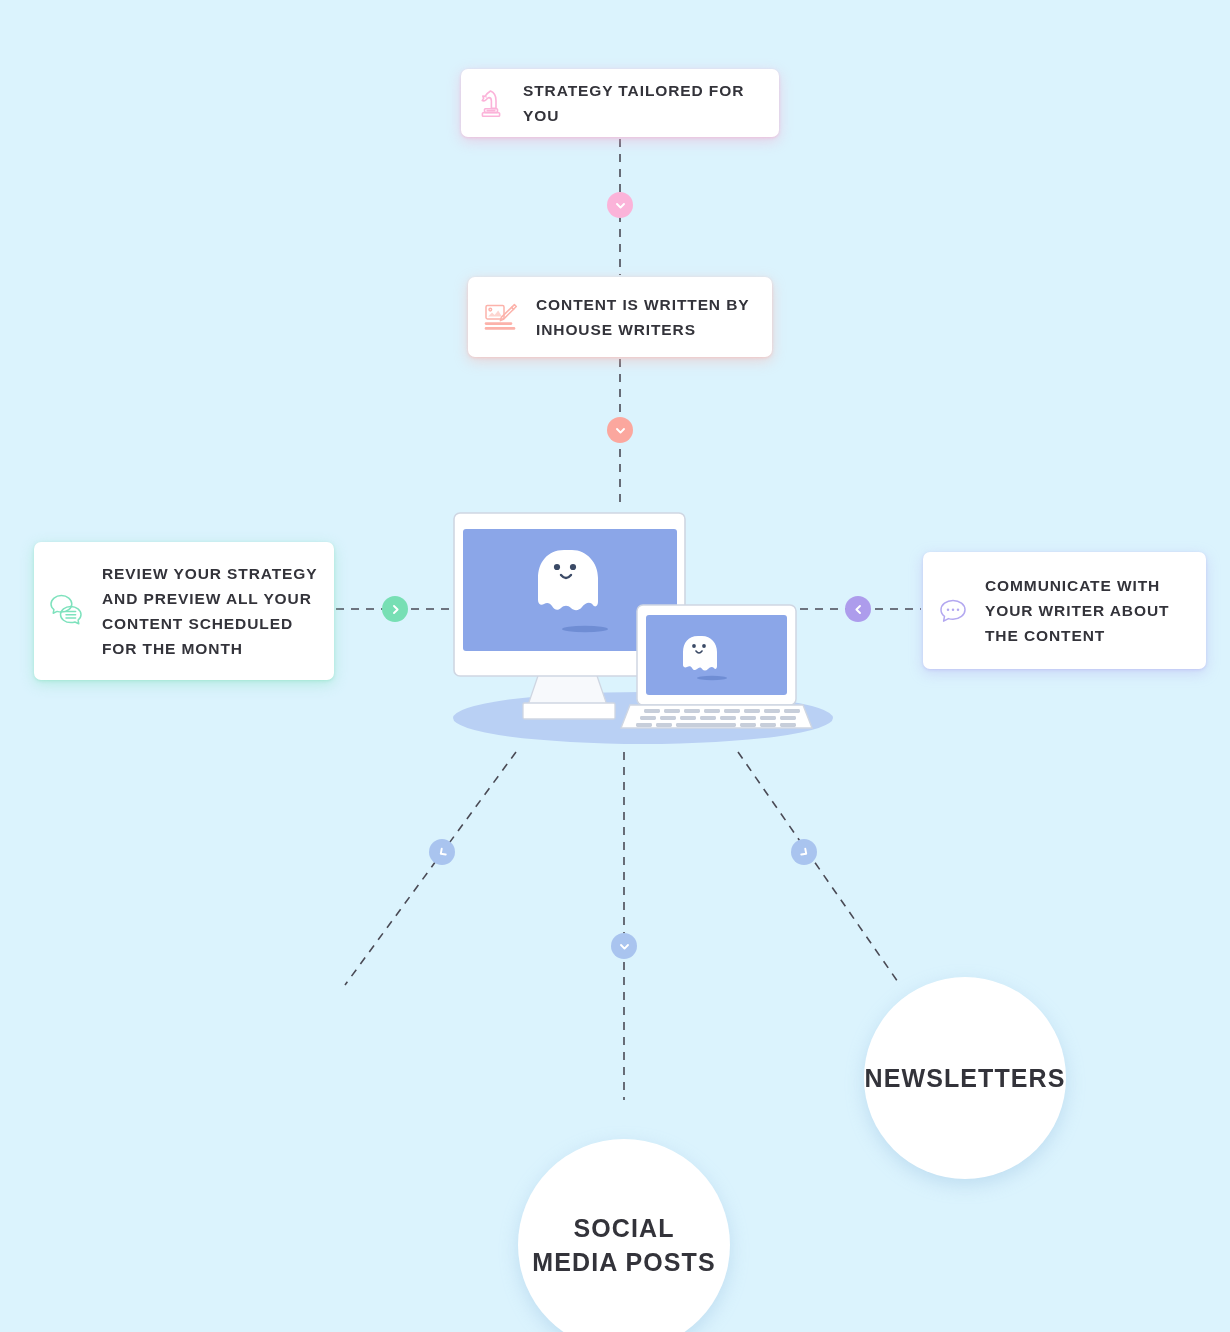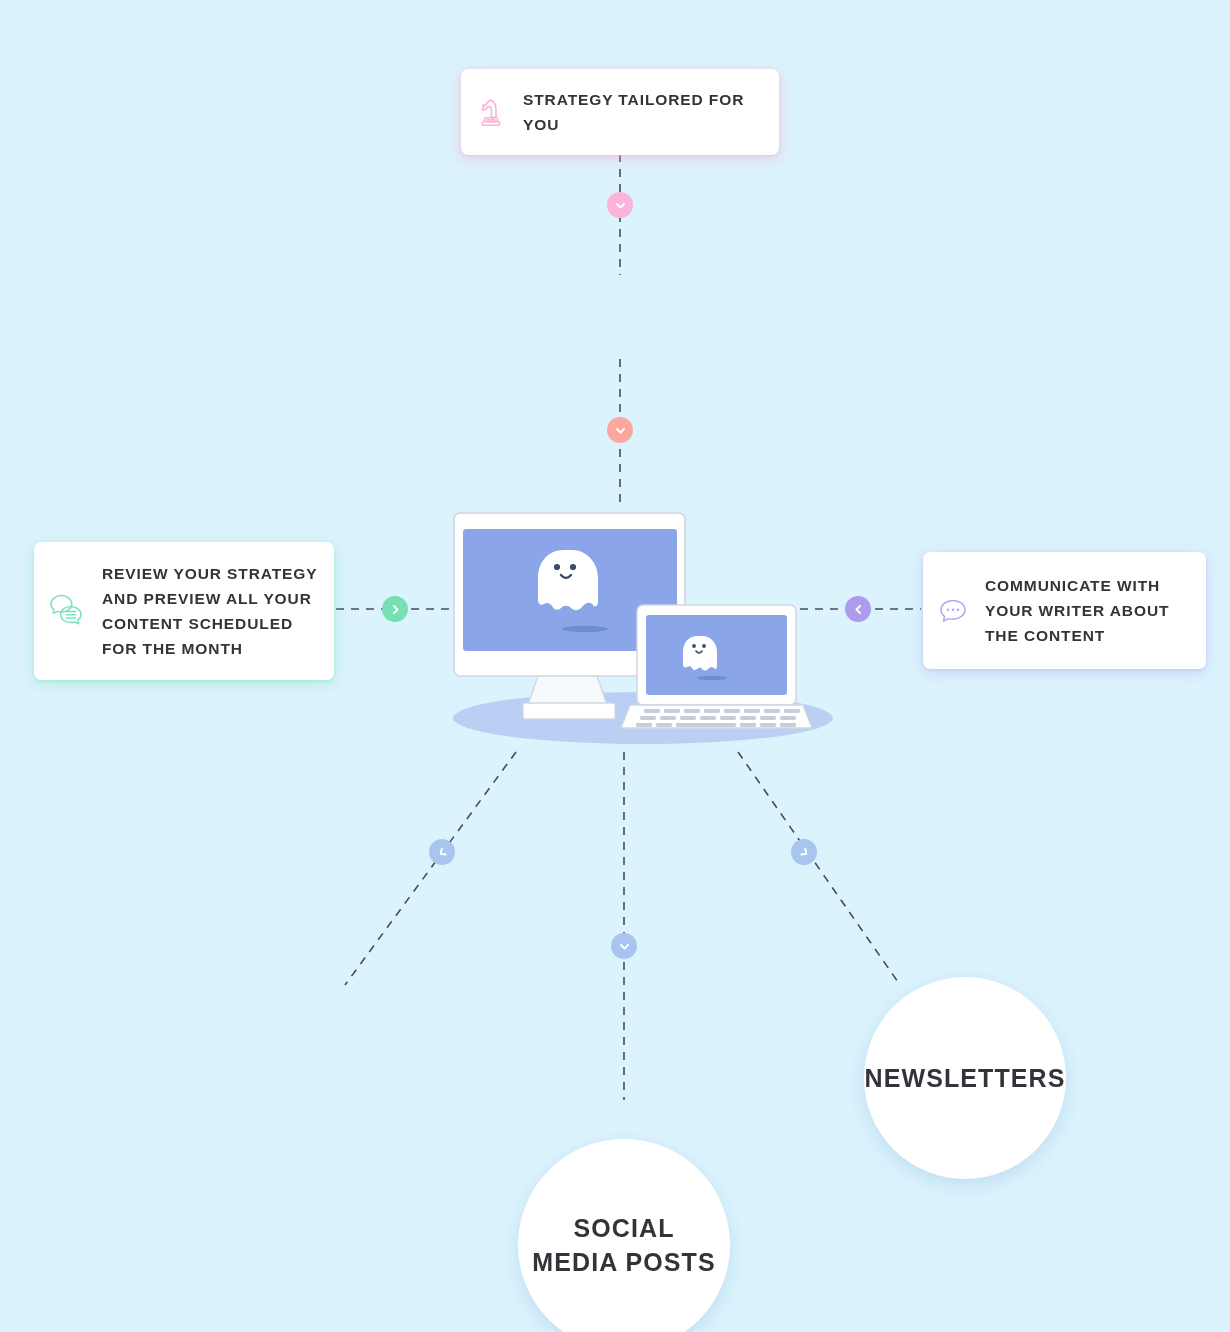--- a/index.html
+++ b/index.html
@@ -28,21 +28,21 @@
   .card .txt{
     font-weight:bold;
     font-size:15.5px;
     letter-spacing:0.9px;
     line-height:25px;
     color:#33333a;
     text-transform:uppercase;
   }
 
   #card-strategy{
-    left:461px;top:69px;width:318px;height:86px;
+    left:461px;top:69px;width:318px;height:68px;
     padding:0 18px 0 16px;
     box-shadow:0 4px 14px rgba(246,167,205,0.45), 0 1px 3px rgba(246,167,205,0.5);
   }
   #card-strategy .txt{margin-left:18px;}
 
   #card-written{
     left:468px;top:277px;width:304px;height:80px;
     padding:0 16px 0 16px;
     box-shadow:0 4px 14px rgba(252,178,170,0.45), 0 1px 3px rgba(252,178,170,0.5);
   }
@@ -125,20 +125,36 @@
           <circle cx="9.2" cy="9.1" r="0.75" fill="#fbb3d9" stroke="none"></circle>
           <rect x="7.5" y="20.8" width="13" height="3.6" rx="0.8"></rect>
           <rect x="5.4" y="24.8" width="17.2" height="3.4" rx="0.8"></rect>
           <line x1="10.2" y1="22.6" x2="17.8" y2="22.6"></line>
         </g>
       </svg>
     </span>
     <span class="txt">STRATEGY TAILORED FOR YOU</span>
   </div>
 
+  <div class="card" id="card-written">
+    <span class="ico">
+      <svg width="34" height="30" viewBox="0 0 34 30">
+        <g fill="none" stroke="#fcb2aa" stroke-width="1.5" stroke-linejoin="round" stroke-linecap="round">
+          <rect x="2" y="3.5" width="18" height="13.5" rx="1.4"></rect>
+          <path d="M4.2 14.6 L8 10.4 L10.6 13 L14.2 8.6 L17.8 14.6 Z" fill="#fcb2aa" stroke="none" opacity="0.55"></path>
+          <circle cx="6.3" cy="7.6" r="1.3"></circle>
+          <path d="M30.4 2.6 L32.3 4.5 L19.4 17.4 L16.4 18.6 L17.3 15.4 Z"></path>
+          <line x1="27.6" y1="5.4" x2="29.6" y2="7.4"></line>
+          <line x1="2" y1="21.6" x2="27" y2="21.6" stroke-width="2.6"></line>
+          <line x1="2" y1="26.4" x2="30" y2="26.4" stroke-width="2.6"></line>
+        </g>
+      </svg>
+    </span>
+    <span class="txt" style="max-width:215px;">CONTENT IS WRITTEN BY INHOUSE WRITERS</span>
+  </div>
 
   <div class="card" id="card-review">
     <span class="ico">
       <svg width="40" height="40" viewBox="0 0 40 40">
         <g fill="none" stroke="#7ee2bd" stroke-width="1.5" stroke-linejoin="round" stroke-linecap="round">
           <path d="M15.4 4.6 C9.6 4.6 5 8.4 5 13 C5 15.2 6.1 17.2 7.9 18.6 L7.2 22.2 L11.1 20.4 C12.4 20.8 13.9 21 15.4 21 C21.2 21 25.8 17.4 25.8 13 C25.8 8.4 21.2 4.6 15.4 4.6 Z"></path>
           <path d="M24.8 15.4 C30.4 15.4 35 19.1 35 23.6 C35 25.8 33.9 27.8 32.1 29.2 L32.8 32.8 L28.9 31 C27.6 31.4 26.2 31.6 24.8 31.6 C19.1 31.6 14.5 28 14.5 23.6 C14.5 19.1 19.1 15.4 24.8 15.4 Z"></path>
           <line x1="20" y1="20.6" x2="29.6" y2="20.6"></line>
           <line x1="20" y1="23.8" x2="29.6" y2="23.8"></line>
           <line x1="20" y1="27" x2="29.6" y2="27"></line>

